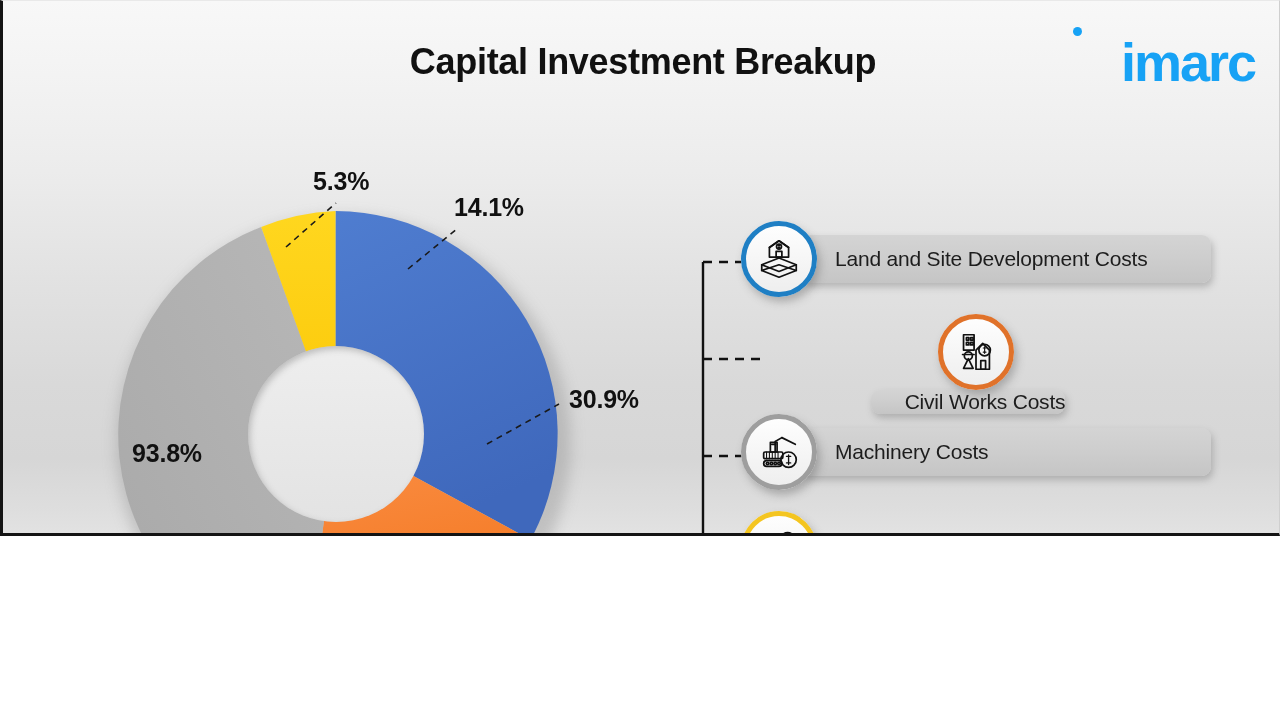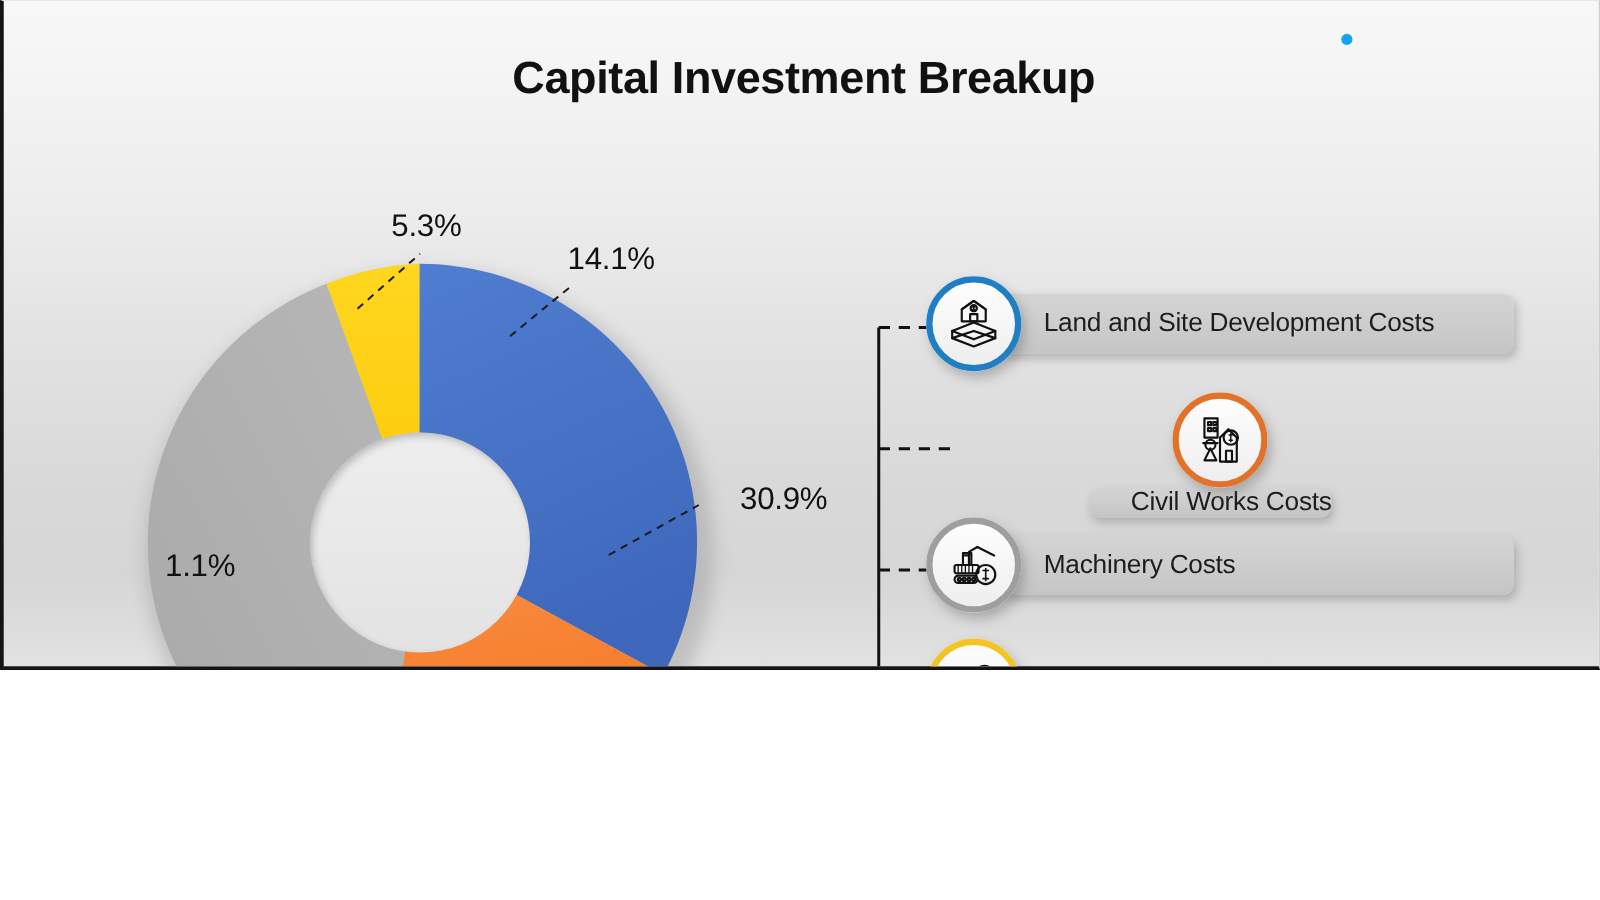--- a/index.html
+++ b/index.html
@@ -92,28 +92,28 @@
     width:176px; height:176px;
     border-radius:50%;
     background:linear-gradient(to bottom,#eeeeee,#e3e3e3);
     box-shadow: inset 2px 3px 6px rgba(110,110,110,0.38);
   }
 
   
   .pct {
     position:absolute;
     font-size:25px;
-    font-weight:normal;
+    font-weight:bold;
     color:#111111;
     white-space:nowrap;
     letter-spacing:-0.2px;
   }
   .pct-yellow { left:310px; top:166px; }
   .pct-blue   { left:451px; top:192px; }
-  .pct-orange { left:566px; top:384px;margin-left:23px; }
+  .pct-orange { left:566px; top:384px; }
   .pct-gray   { left:129px; top:438px; }
 
   .leader { position:absolute; overflow:visible; pointer-events:none; }
 
   
   .legend {
     position:absolute;
     left:690px; top:215px;
     width:520px; height:370px;text-align:center;
   }
@@ -171,20 +171,21 @@
 </style>
 </head>
 <body>
 
 <div class="slide">
 
   <div class="title">Capital Investment Breakup</div>
 
   <div class="logo">
     <div class="logo-dot"></div>
+    <div class="logo-text">imarc</div>
   </div>
 
   <div class="chart-wrap">
     <div class="donut-shadow"></div>
     <svg class="donut" viewBox="0 0 455 455">
       <defs>
         <linearGradient id="gBlue" x1="0" y1="0" x2="0.3" y2="1">
           <stop offset="0%" stop-color="#4F7DD0"></stop>
           <stop offset="100%" stop-color="#3F68BC"></stop>
         </linearGradient>
@@ -217,21 +218,21 @@
     <g stroke="#1a1a1a" stroke-width="1.6" stroke-dasharray="6,5" fill="none">
       <line x1="283" y1="246" x2="333" y2="202"></line>
       <line x1="405" y1="268" x2="455" y2="227"></line>
       <line x1="484" y1="443" x2="556" y2="403"></line>
     </g>
   </svg>
 
   <div class="pct pct-yellow">5.3%</div>
   <div class="pct pct-blue">14.1%</div>
   <div class="pct pct-orange">30.9%</div>
-  <div class="pct pct-gray">1.1%</div>
+  <div class="pct pct-gray">93.8%</div>
 
   <div class="legend">
 
     <svg class="bracket" width="110" height="370">
 
       <path d="M10,46 L10,338" stroke="#111" stroke-width="2.4" fill="none"></path>
 
       <g stroke="#111" stroke-width="2.4" stroke-dasharray="9,7" fill="none">
         <line x1="10" y1="46" x2="72" y2="46"></line>
         <line x1="10" y1="143" x2="72" y2="143"></line>

